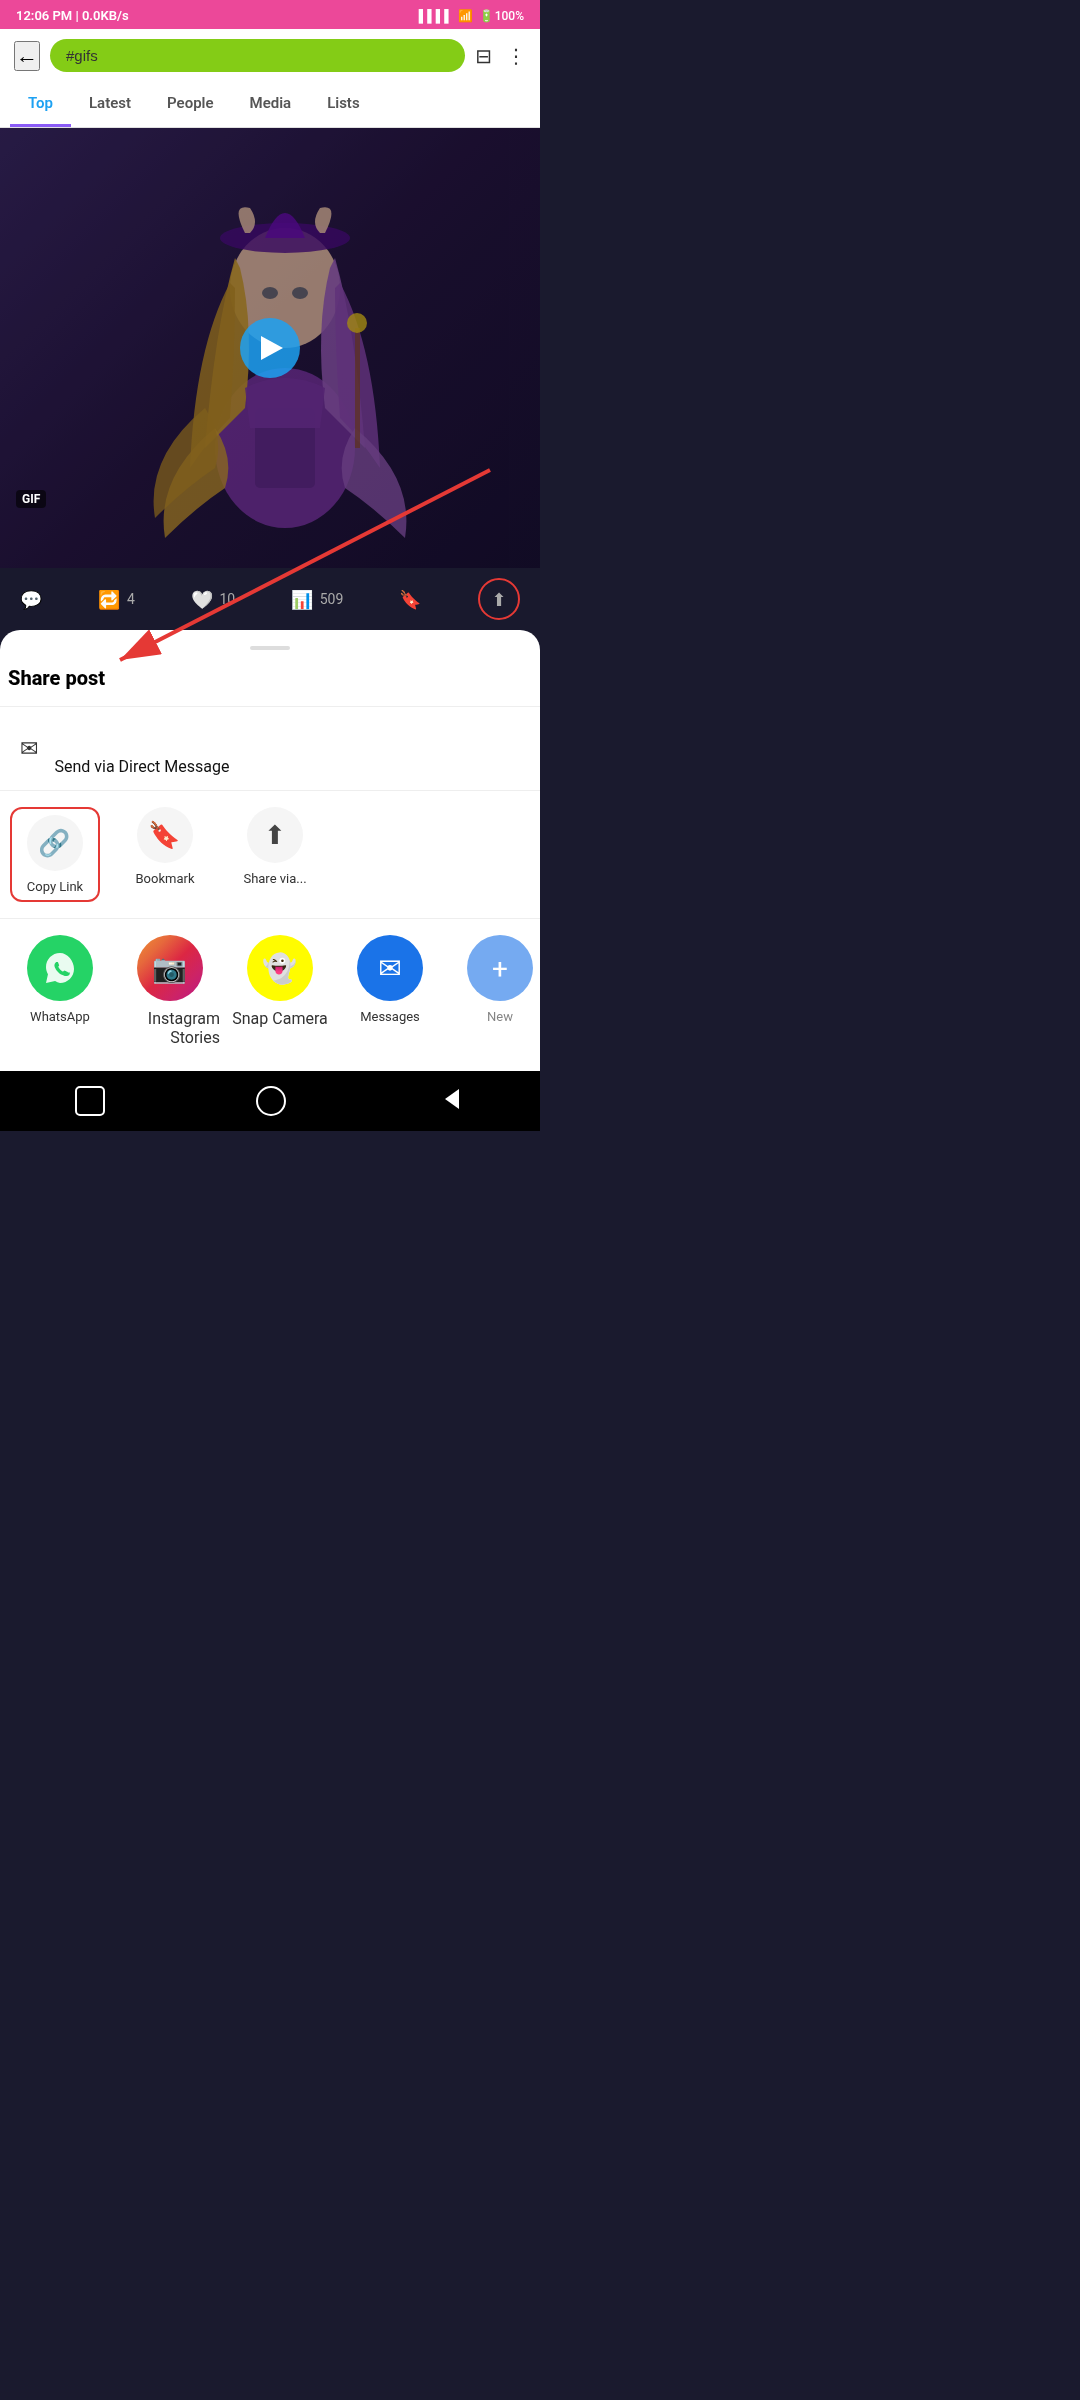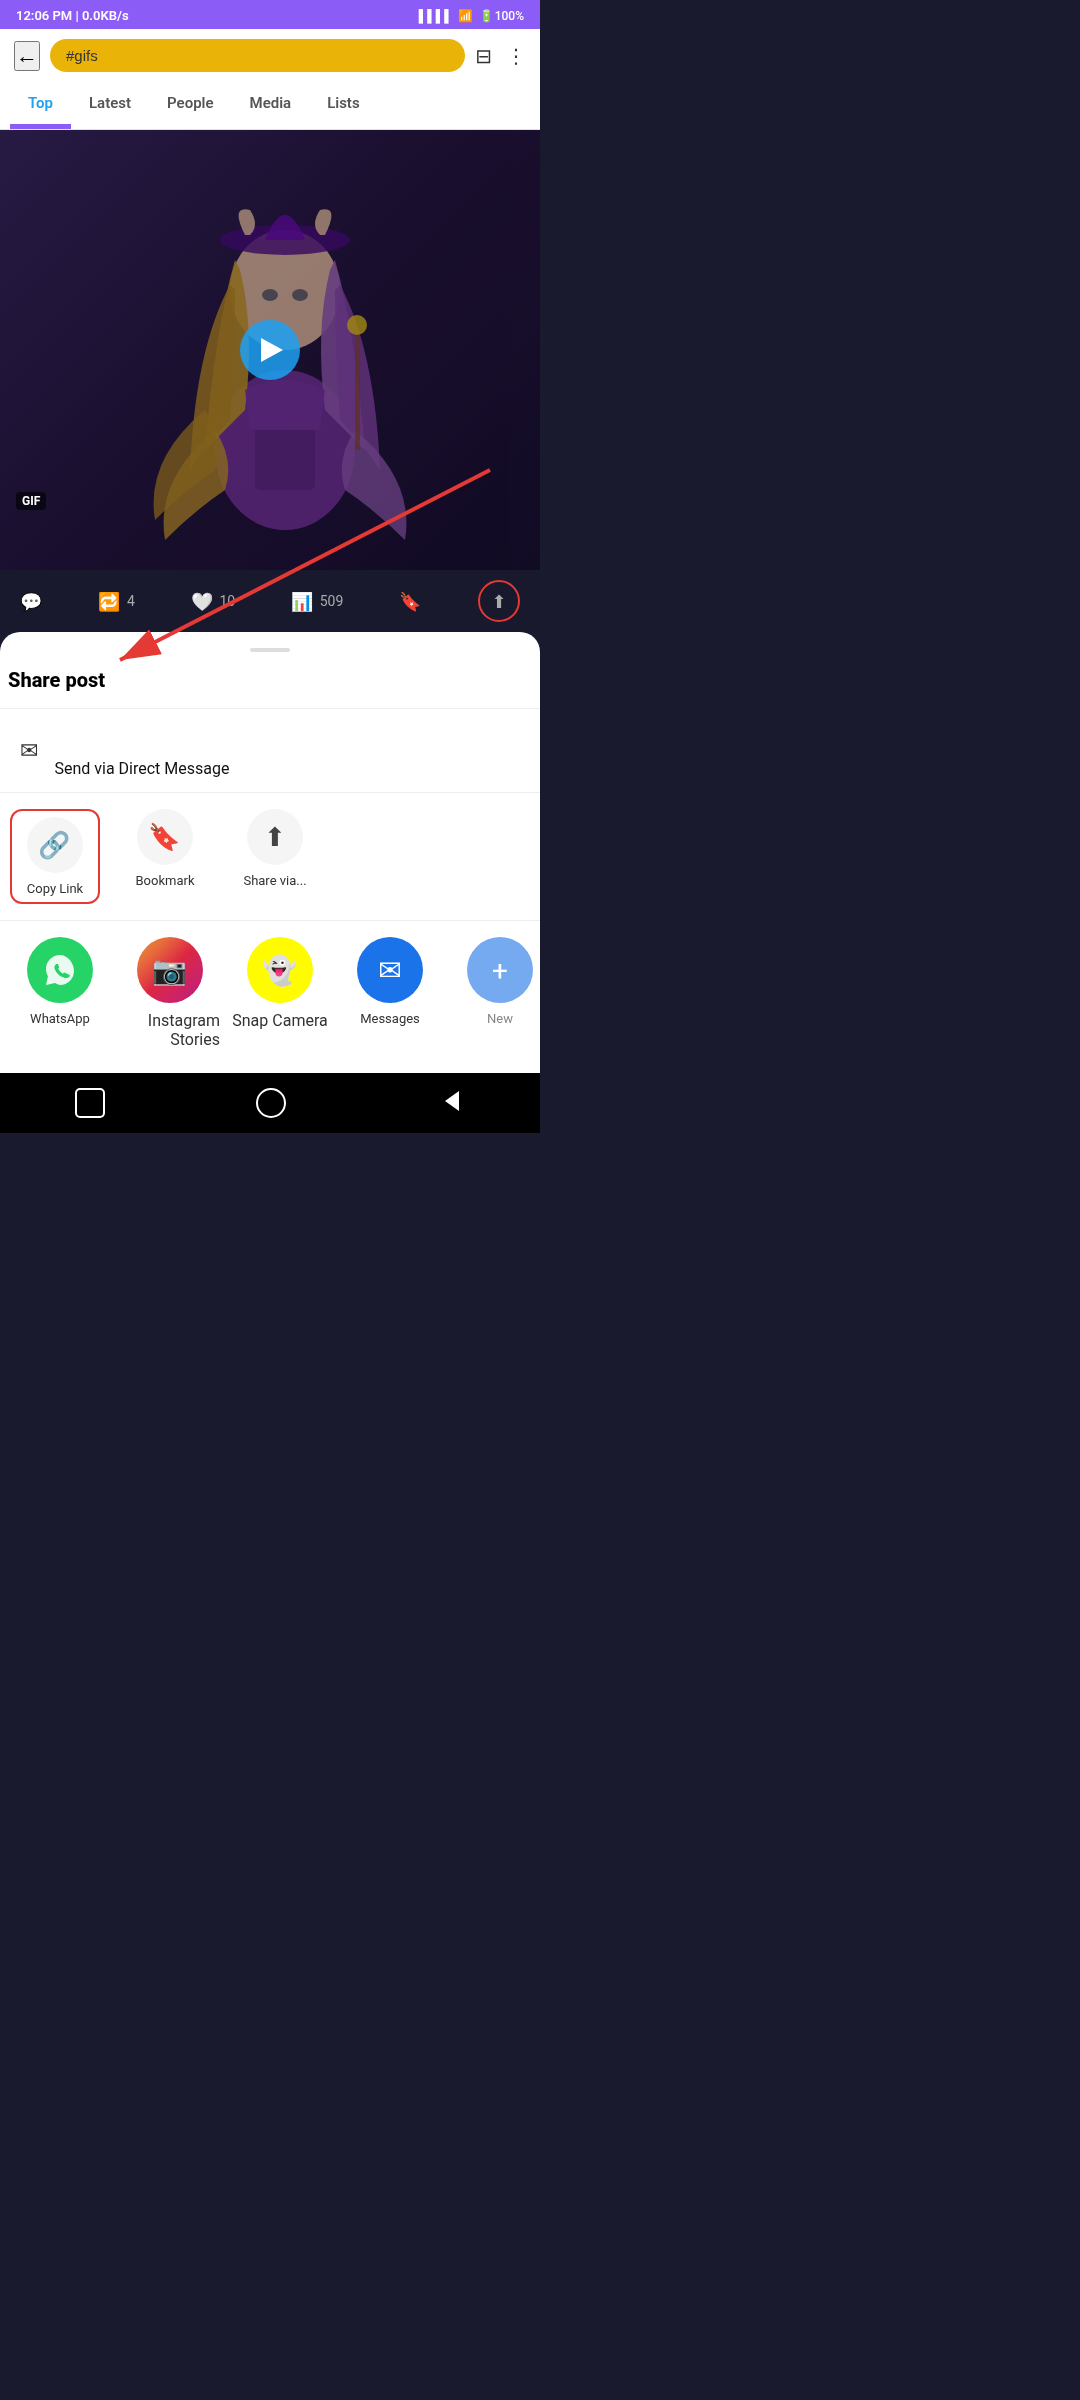--- a/index.html
+++ b/index.html
@@ -13,21 +13,21 @@
       position: relative;
       overflow-x: hidden;
     }
 
     
     .status-bar {
       display: flex;
       justify-content: space-between;
       align-items: center;
       padding: 8px 16px 6px;
-      background: #8b5cf6;
+      background: #ec4899;
       color: #fff;
       font-size: 13px;
       font-weight: 500;
     }
 
     .status-time {
       font-size: 13px;
       font-weight: 600;
     }
 
@@ -48,21 +48,21 @@
     }
 
     .back-arrow {
       font-size: 22px;
       color: #000;
       cursor: pointer;
     }
 
     .search-box {
       flex: 1;
-      background: #eab308;
+      background: #84cc16;
       border-radius: 20px;
       padding: 8px 16px;
       font-size: 15px;
       color: #333;
       border: none;
       outline: none;
     }
 
     .top-bar-icons {
       display: flex;
@@ -91,21 +91,21 @@
       font-size: 15px;
       font-weight: 600;
       color: #555;
       cursor: pointer;
       border-bottom: 3px solid transparent;
       white-space: nowrap;
     }
 
     .tab.active {
       color: #1da1f2;
-      border-bottom: 5px solid #8b5cf6;
+      border-bottom: 3px solid #8b5cf6;
     }
 
     
     .content-area {
       position: relative;
       background: #1a1a2e;
       height: 440px;
       overflow: hidden;
     }
 

